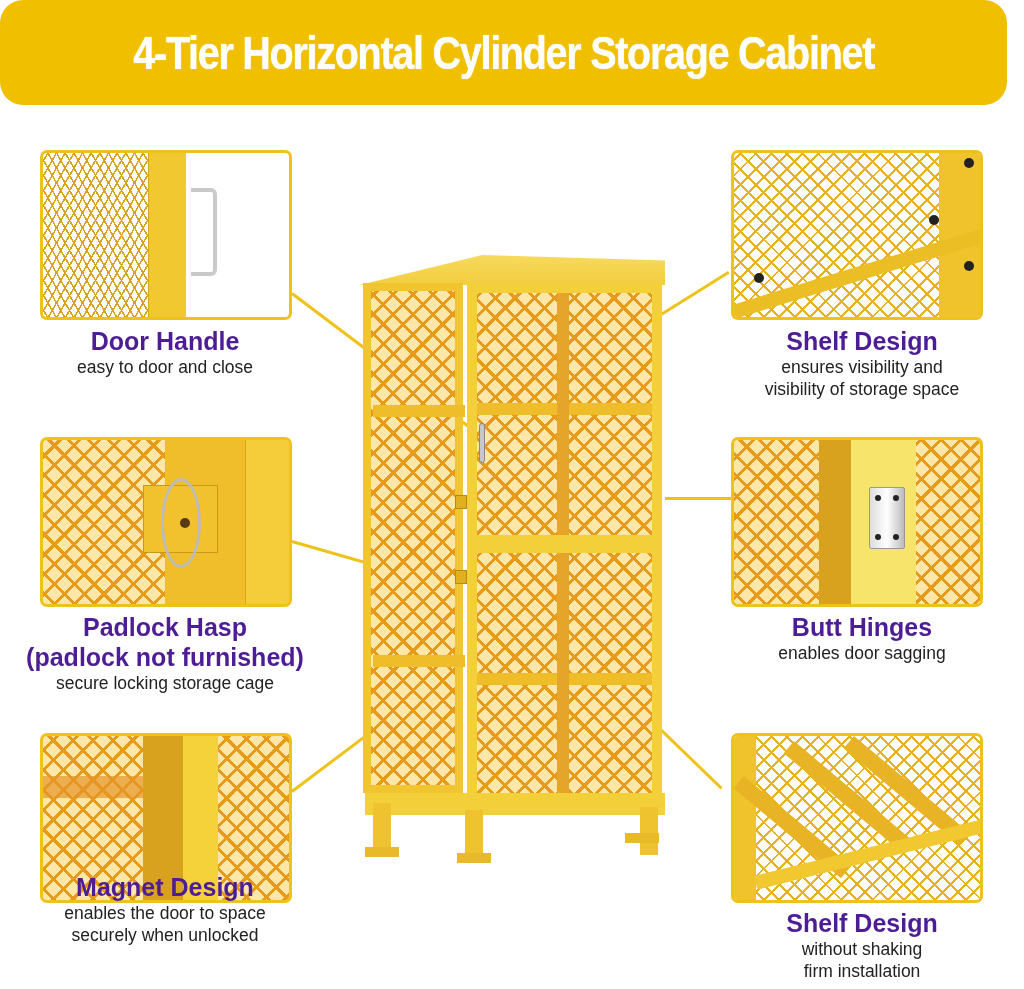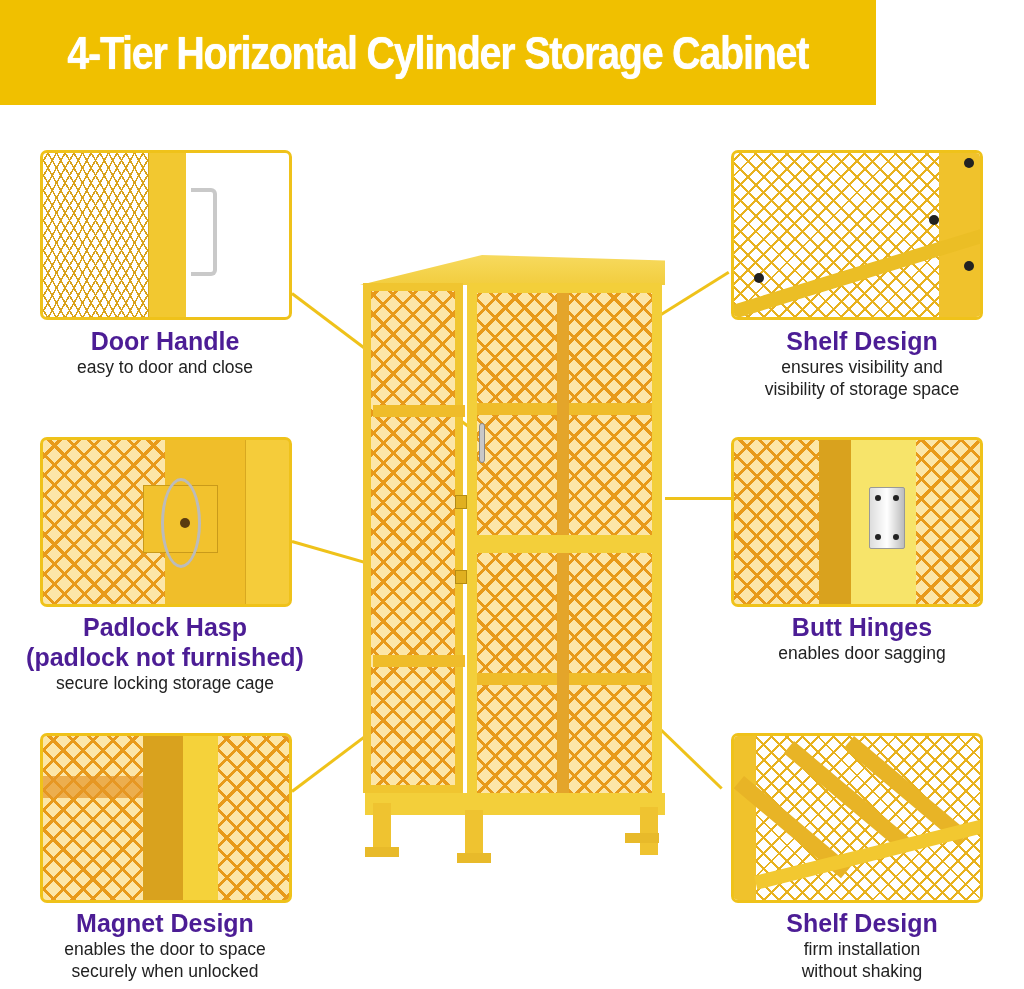--- a/index.html
+++ b/index.html
@@ -1,22 +1,22 @@
 <!DOCTYPE html>
 <html><head>
 <meta charset="utf-8">
 <style>
   * { box-sizing: border-box; margin: 0; padding: 0; }
   html, body { width: 1024px; height: 989px; background: #ffffff; overflow: hidden; }
   body { position: relative; font-family: "Liberation Sans", "DejaVu Sans", sans-serif; color: #1a1a1a; }
 
   .banner {
-    position: absolute; left: 0; top: 0; width: 876px; height: 105px;
+    position: absolute; left: 0; top: 0; width: 1007px; height: 105px;
     background: #F0C000;
-    display: flex; align-items: center; justify-content: center;
+    display: flex; align-items: center; justify-content: center; border-radius: 23px;
   }
   .banner-title {
     color: #ffffff; font-family: "Liberation Sans", "DejaVu Sans", sans-serif;
     font-weight: 900; font-size: 46px; letter-spacing: -1.5px;
     transform: scaleX(0.86); transform-origin: center; white-space: nowrap;
     text-shadow: 0 0 1px #fff;
   }
 
   .feature-box {
     position: absolute; width: 252px; height: 170px;
@@ -168,31 +168,31 @@
   <div class="feature-desc">enables door sagging</div>
 </div>
 
 <div class="feature-box" style="left:40px; top:733px;">
   <div class="mesh orange" style="left:0; top:0; width:100px; height:170px;"></div>
   <div class="bar" style="left:0; top:40px; width:100px; height:22px; background:rgba(230,150,40,0.7);"></div>
   <div class="bar" style="left:100px; top:0; width:40px; height:170px; background:#D9A21E;"></div>
   <div class="bar" style="left:140px; top:0; width:35px; height:170px; background:#F5D23A;"></div>
   <div class="mesh orange" style="left:175px; top:0; width:77px; height:170px;"></div>
 </div>
-<div class="feature-caption" style="left:15px; top:908px;text-align:center;">
+<div class="feature-caption" style="left:15px; top:872px;text-align:center;">
   <div class="feature-title">Magnet Design</div>
   <div class="feature-desc">enables the door to space</div>
   <div class="feature-desc">securely when unlocked</div>
 </div>
 
 <div class="feature-box" style="left:731px; top:733px;">
   <div class="mesh" style="inset:0;"></div>
   <div class="bar" style="left:0; top:0; width:22px; height:170px; background:#F0C22C;"></div>
   <div class="bar" style="left:10px; top:40px; width:140px; height:16px; background:#E8B426; transform:rotate(40deg); transform-origin:0 0;"></div>
   <div class="bar" style="left:60px; top:5px; width:150px; height:16px; background:#E8B426; transform:rotate(40deg); transform-origin:0 0;"></div>
   <div class="bar" style="left:120px; top:0; width:150px; height:16px; background:#E8B426; transform:rotate(40deg); transform-origin:0 0;"></div>
   <div class="bar" style="left:20px; top:140px; width:250px; height:14px; background:#F2C830; transform:rotate(-14deg); transform-origin:0 0;"></div>
 </div>
 <div class="feature-caption" style="left:712px; top:908px;text-align:center;">
   <div class="feature-title">Shelf Design</div>
+  <div class="feature-desc">without shaking</div>
   <div class="feature-desc">firm installation</div>
-  <div class="feature-desc">without shaking</div>
 </div>
 
 </body></html>

